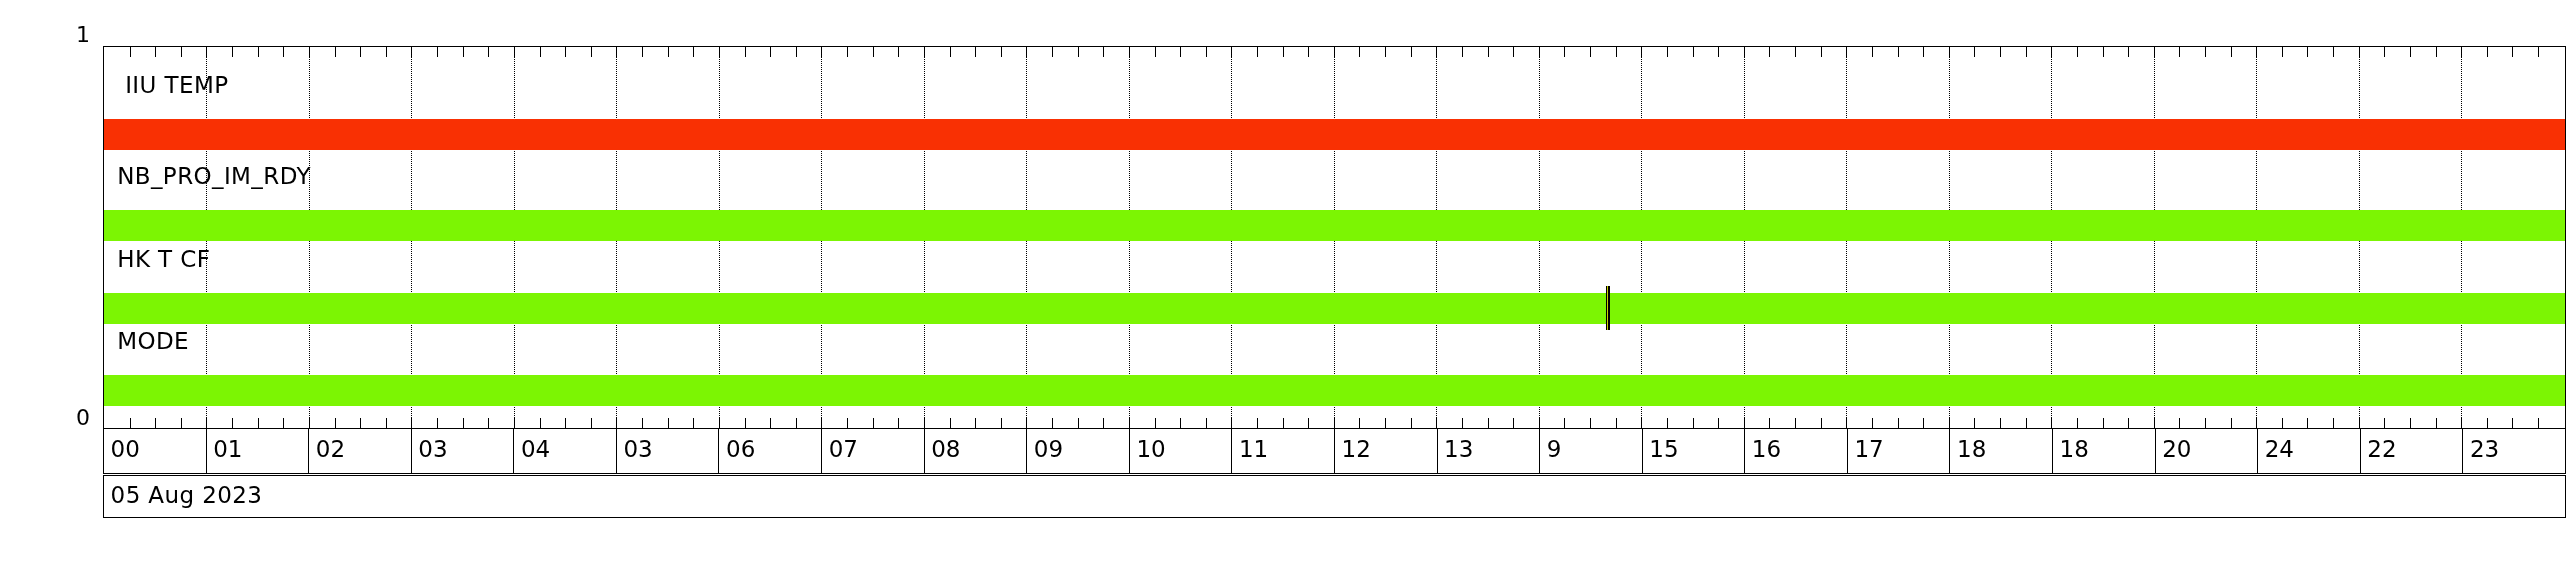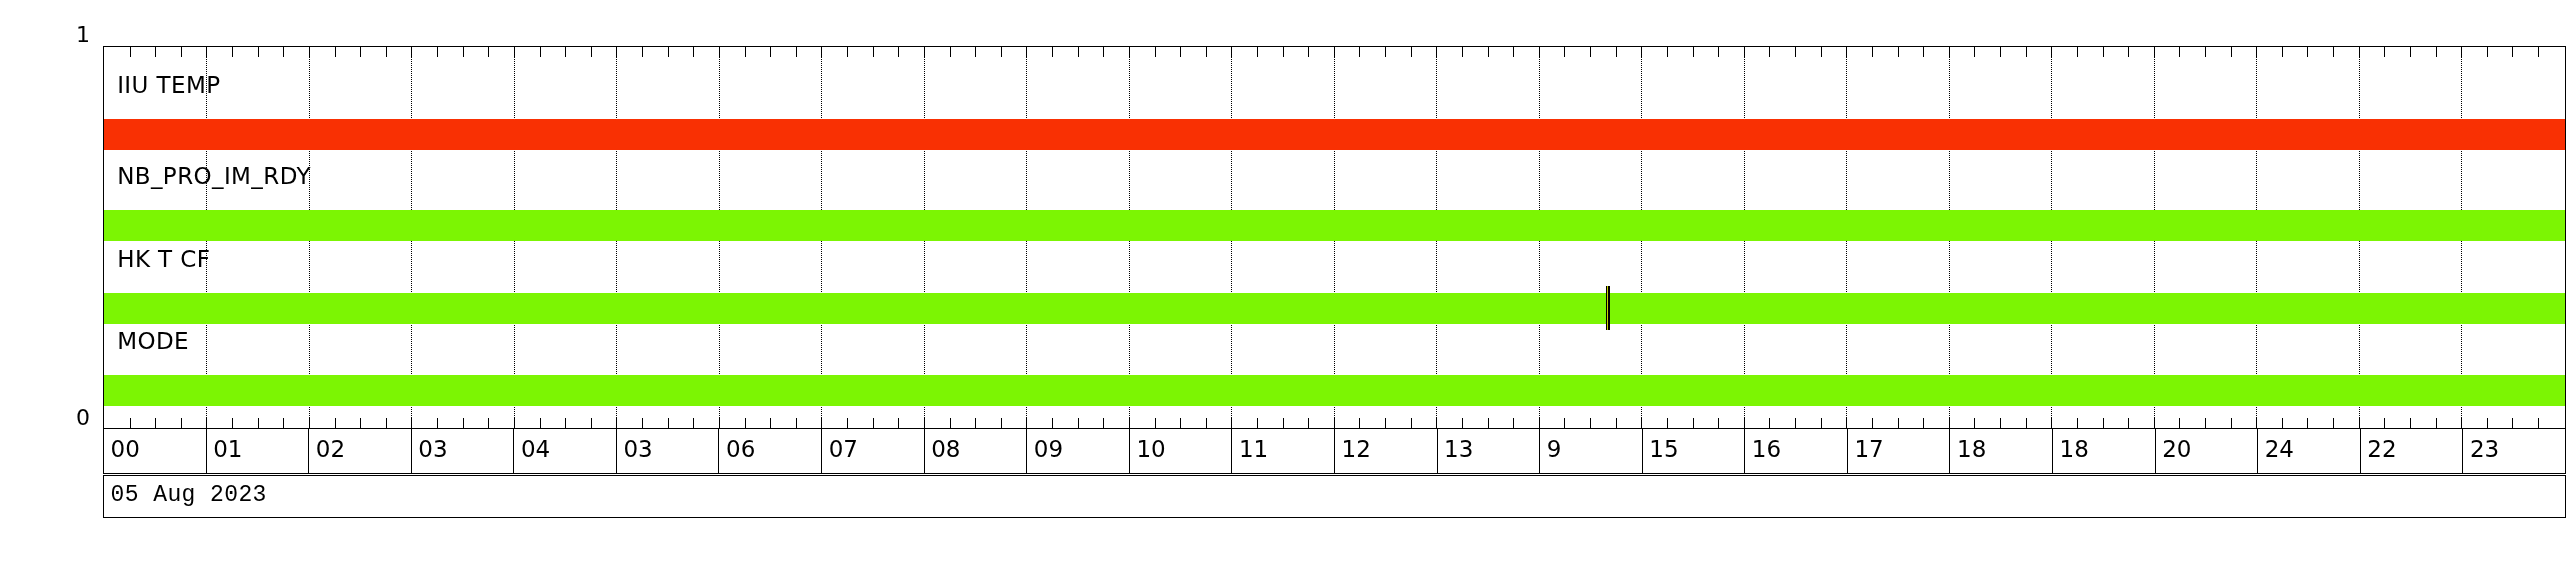--- a/index.html
+++ b/index.html
@@ -36,21 +36,21 @@
   
   #hourbar{position:absolute;left:103px;top:428px;width:2463px;height:46px;
            box-sizing:border-box;border:1.5px solid #000;display:flex;background:#fff;}
   .hourcell{flex:1 1 0;box-sizing:border-box;border-right:1.5px solid #000;
             position:relative;}
   .hourcell:last-child{border-right:none;}
   .hourcell span{position:absolute;left:6.6px;top:7.4px;font-size:23px;color:#000;}
 
   
   #datebar{position:absolute;left:103px;top:475px;width:2463px;height:43px;
-           box-sizing:border-box;border:1.5px solid #000;background:#fff;font-family:Liberation Mono, monospace;}
+           box-sizing:border-box;border:1.5px solid #000;background:#fff;}
   #datebar span{position:absolute;left:6.6px;top:5.9px;font-size:23px;color:#000;
                 letter-spacing:0.4px;}
 </style>
 </head>
 <body>
 
 <div id="stage">
 
   <div class="ylab" id="ylab-1">1</div>
   <div class="ylab" id="ylab-0">0</div>
@@ -268,21 +268,21 @@
         <div class="tick-bot" style="left: 2383px;"></div>
         <div class="tick-top" style="left: 2408px;"></div>
         <div class="tick-bot" style="left: 2408px;"></div>
         <div class="tick-top" style="left: 2434px;"></div>
         <div class="tick-bot" style="left: 2434px;"></div>
         <div class="tick-top" style="left: 2357px;"></div>
         <div class="tick-bot" style="left: 2357px;"></div>
       </div>
     <div id="rows">
         <div class="row">
-          <div class="row-label" style="top: 25px;">IIU TEMP</div>
+          <div class="row-label" style="top: 25px; margin-left: 8px;">IIU TEMP</div>
           <div class="bar" style="top: 72px; height: 31px; background: rgb(249, 48, 3);"></div>
         </div>
         <div class="row">
           <div class="row-label" style="top: 116px;">NB_PRO_IM_RDY</div>
           <div class="bar" style="top: 163px; height: 31px; background: rgb(124, 245, 3);"></div>
         </div>
         <div class="row">
           <div class="row-label" style="top: 199px;">HK T CF</div>
           <div class="bar" style="top: 246px; height: 31px; background: rgb(124, 245, 3);">
             <div class="marker" style="left: 1502px; top: -6.6px; height: 44px;">

